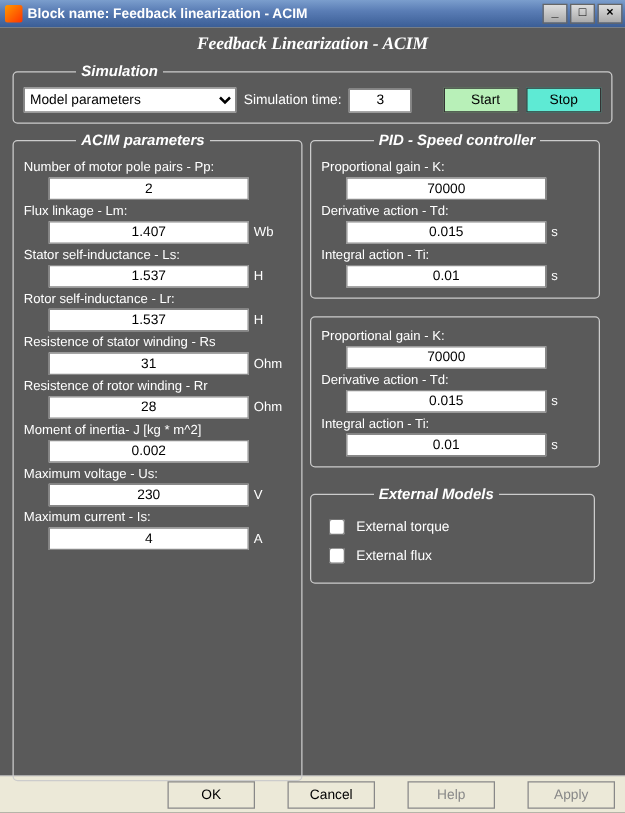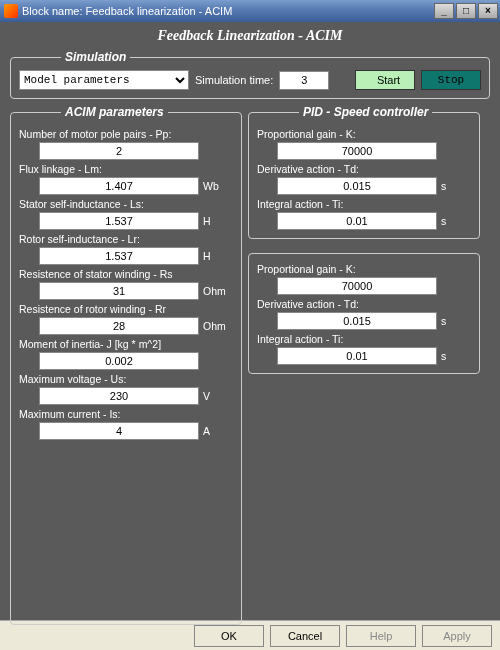--- a/index.html
+++ b/index.html
@@ -21,21 +21,21 @@
     padding: 0 2px 0 4px;
     font-size: 11px;
   }
   .titlebar .matlab-icon {
     width: 14px; height: 14px;
     background: linear-gradient(135deg,#f90 0%,#f30 100%);
     border-radius: 2px;
     margin-right: 4px;
     display:inline-block;
   }
-  .titlebar-text { flex: 1; font-weight: normal; }
+  .titlebar-text { flex: 1; font-weight: bold; }
   .tb-btn {
     width: 20px; height: 16px;
     background: linear-gradient(#ddd,#aaa);
     border: 1px solid #666;
     margin-left: 2px;
     font-size: 10px;
     line-height: 13px;
     text-align: center;
     color: #000;
     font-weight: bold;
@@ -72,41 +72,40 @@
     display: flex;
     align-items: center;
     gap: 6px;
   }
   select.combo {
     width: 170px;
     height: 20px;
     font-size: 11px;
     background: #fff;
     border: 1px solid #888;
-    font-family: Liberation Mono, monospace;
   }
   .sim-time-label { font-size: 11px; }
   input.numbox {
     width: 50px;
     height: 19px;
     text-align: center;
     font-size: 11px;
     border: 1px solid #888;
     background: #fff;
     color: #000;
   }
   .btn {
     height: 20px;
     width: 60px;
     font-size: 11px;
     border: 1px solid #333;
     cursor: pointer;
   }
   .btn-start { background: #b8f0b8; padding-left: 13px; }
-  .btn-stop { background: #0f766e; font-family: Liberation Mono, monospace; }
+  .btn-stop { background: #5eead4; }
   .columns {
     display: flex;
     gap: 6px;
   }
   .col-left { width: 232px; }
   .col-right { width: 228px; display:flex; flex-direction:column; gap:12px;}
   .param-label {
     display: block;
     font-size: 10.5px;
     margin: 3px 0 2px 0;
@@ -143,20 +142,21 @@
     gap: 6px;
     border-top: 1px solid #aaa;
   }
   .bottom-bar .dlg-btn {
     width: 70px;
     height: 22px;
     font-size: 11px;
     background: #ece9d8;
     border: 1px solid #888;
     color: #000;
+    margin-left: 20px;
   }
   .bottom-bar .dlg-btn.disabled { color: #888; }
   .left-fieldset { height: 520px; }
 </style>
 </head>
 <body>
 
 <div class="titlebar">
   <span class="matlab-icon"></span>
   <span class="titlebar-text">Block name: Feedback linearization - ACIM</span>
@@ -268,20 +268,31 @@
               <input class="param-input" value="0.015" style="">
               <span class="unit">s</span>
             </div>
             <span class="param-label">Integral action - Ti:</span>
             <div class="param-row">
               <input class="param-input" value="0.01" style="">
               <span class="unit">s</span>
             </div>
           </div>
       </fieldset>
+      <fieldset>
+        <legend>External Models</legend>
+        <div class="chk-row">
+          <input type="checkbox" class="chk" style="">
+          <span>External torque</span>
+        </div>
+        <div class="chk-row">
+          <input type="checkbox" class="chk" style="">
+          <span>External flux</span>
+        </div>
+      </fieldset>
     </div>
   </div>
 </div>
 
 <div class="bottom-bar">
   <button class="dlg-btn">OK</button>
   <button class="dlg-btn">Cancel</button>
   <button class="dlg-btn disabled">Help</button>
   <button class="dlg-btn disabled">Apply</button>
 </div>

